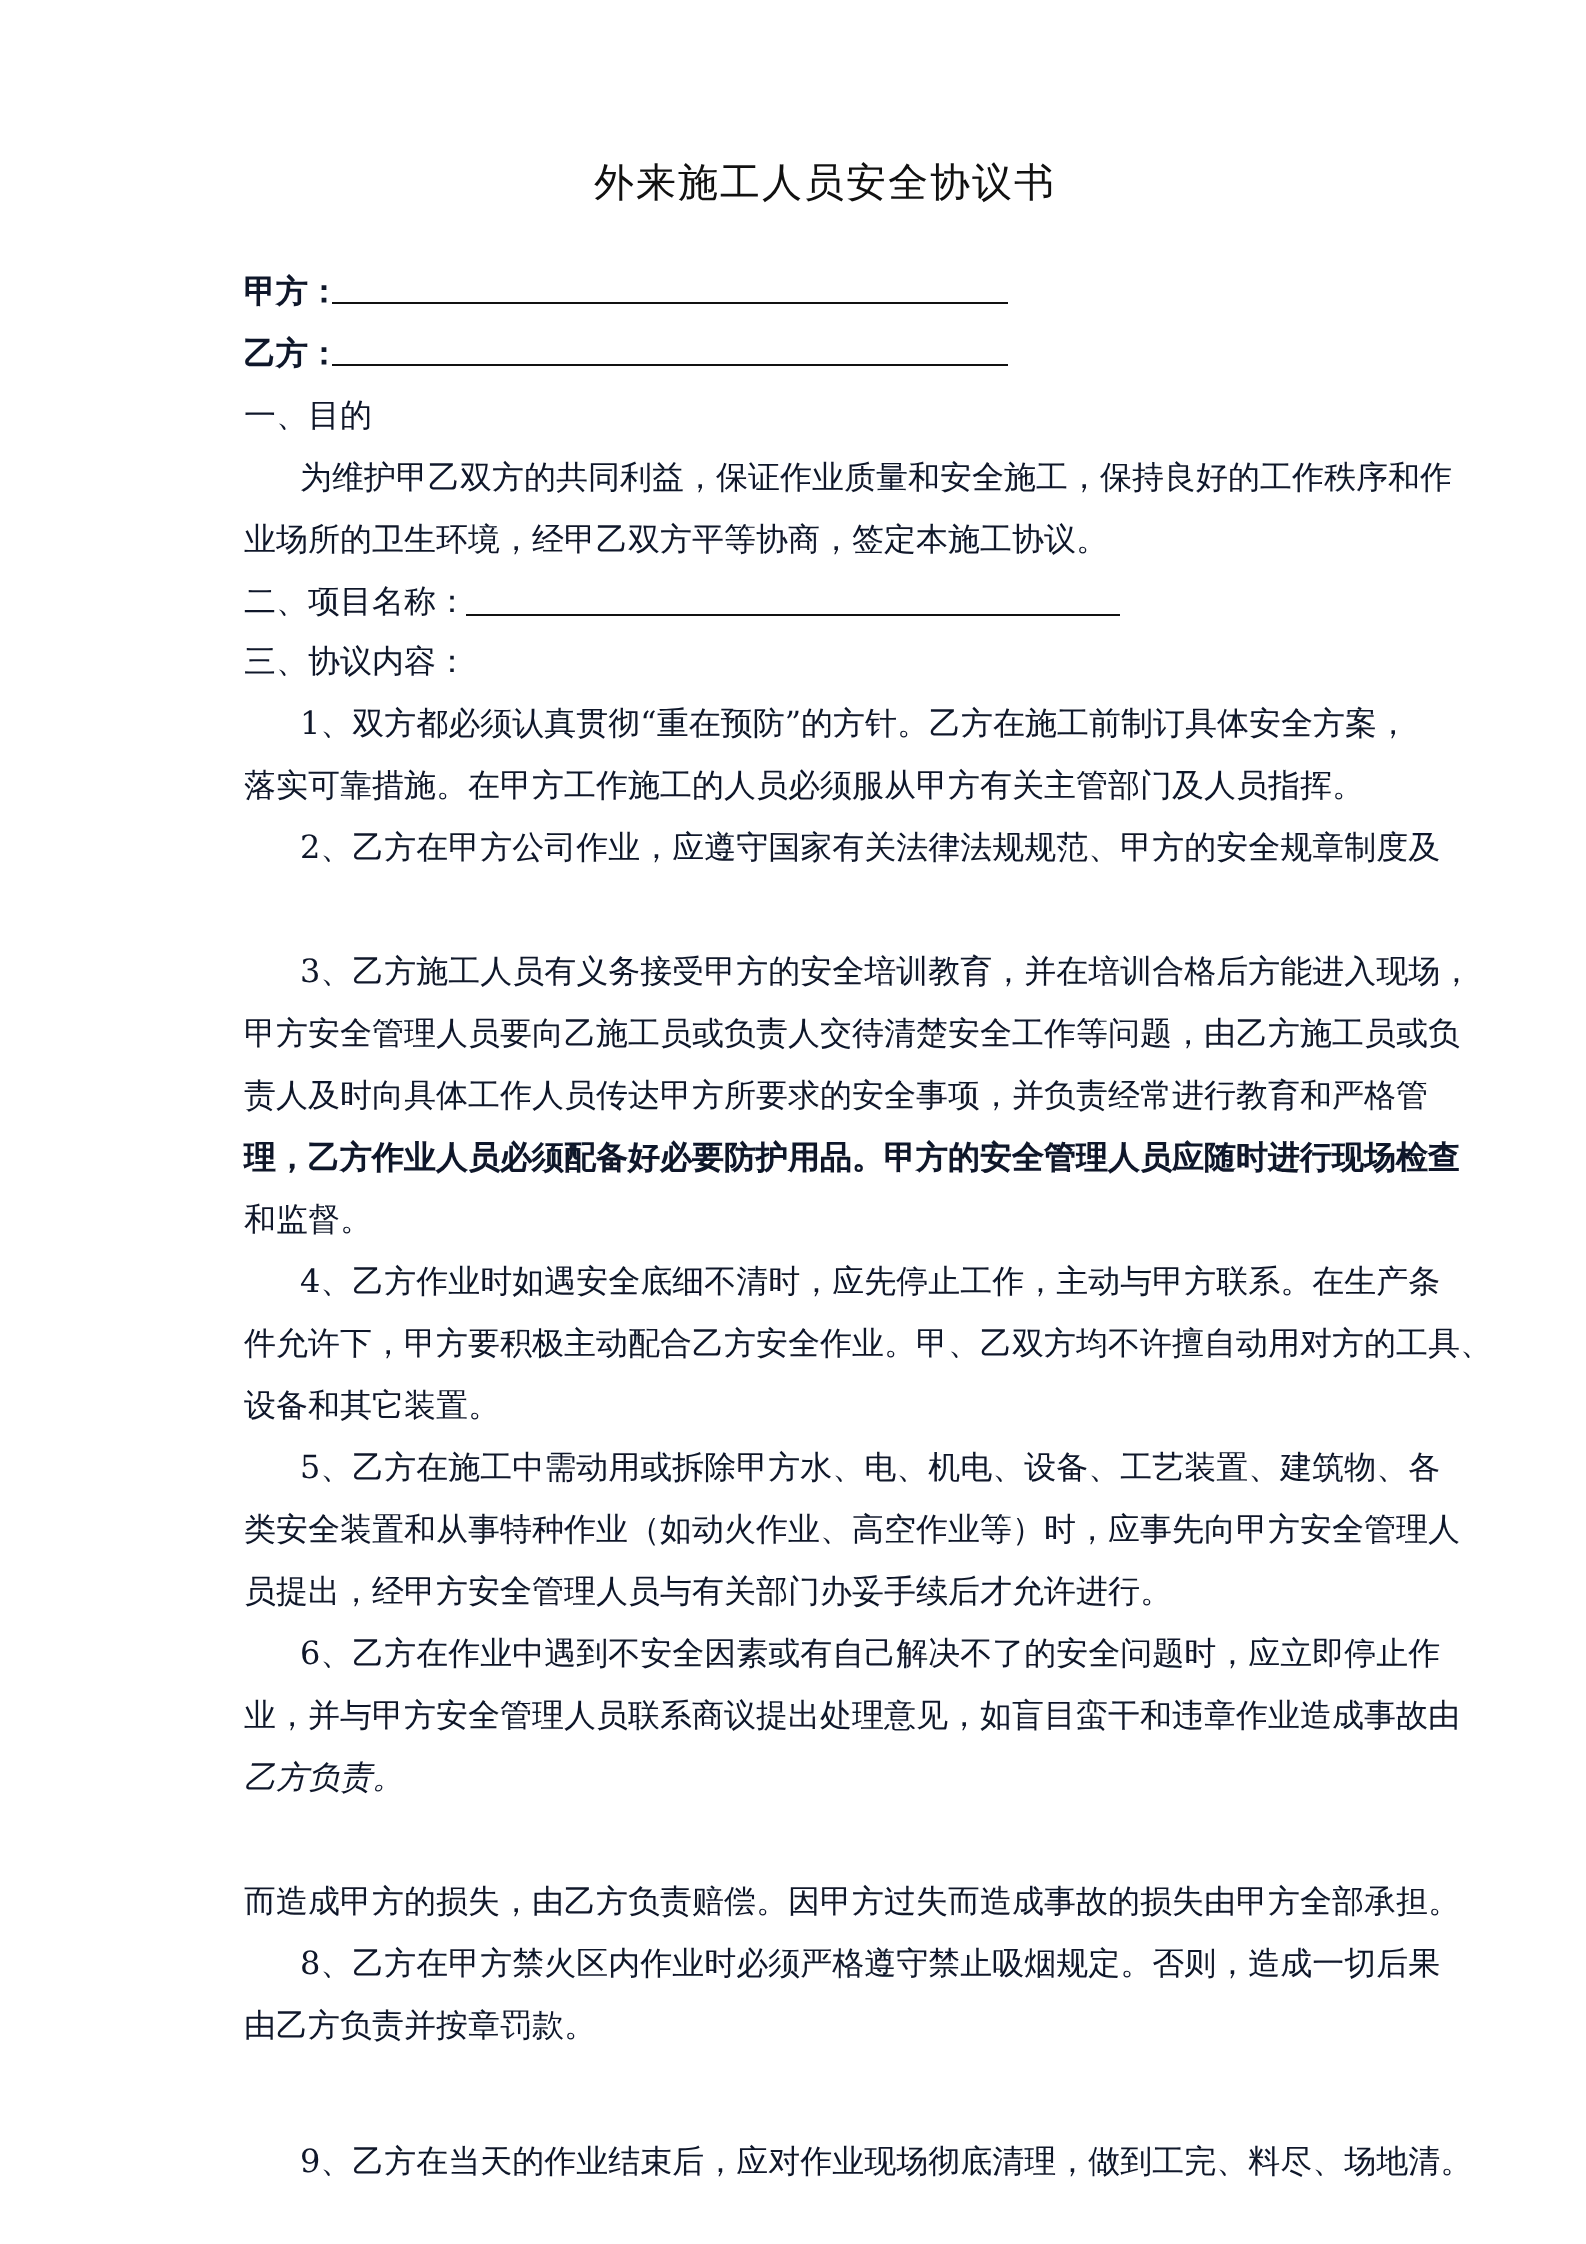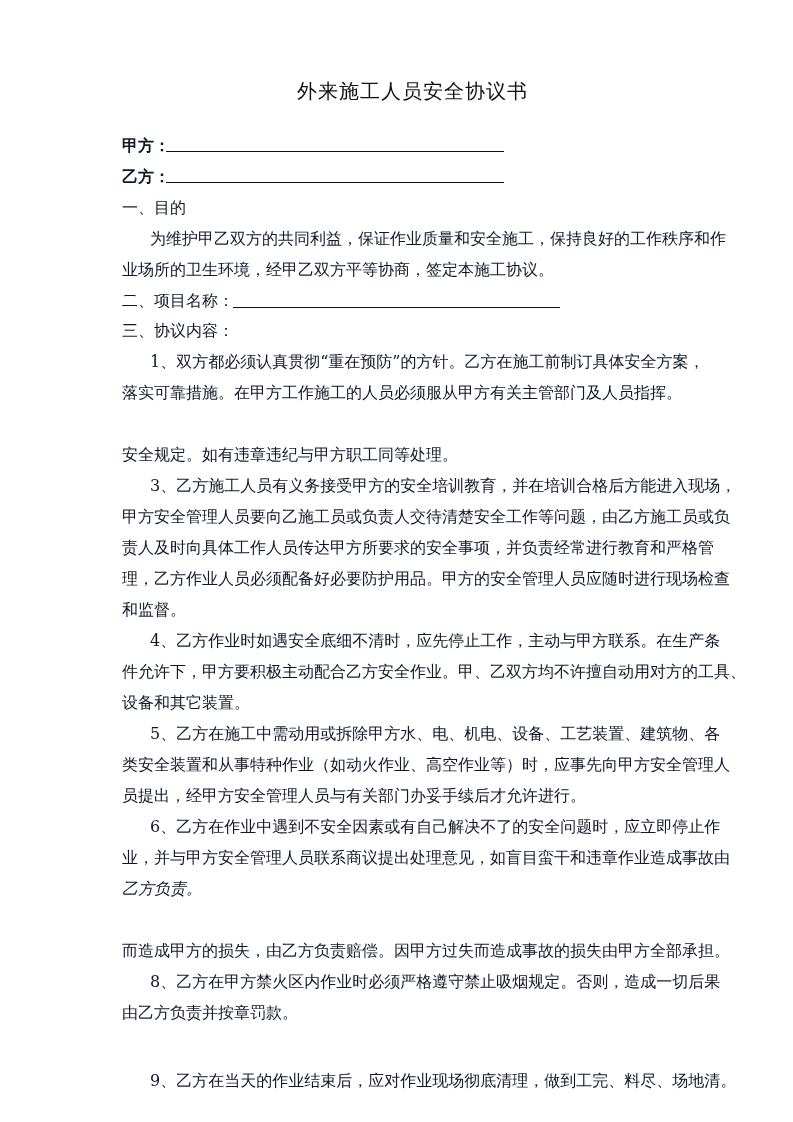--- a/index.html
+++ b/index.html
@@ -30,26 +30,26 @@
   <div class="line" style="top:260px;">业场所的卫生环境，经甲乙双方平等协商，签定本施工协议。</div>
 
   <div class="line" style="top:291px;">二、项目名称：</div>
   <div class="blank" style="left:217px; top:307px; width:327px;"></div>
 
   <div class="line" style="top:321px;">三、协议内容：</div>
 
   <div class="line" style="top:352px; left:134px;">1、双方都必须认真贯彻“重在预防”的方针。乙方在施工前制订具体安全方案，</div>
   <div class="line" style="top:383px;">落实可靠措施。在甲方工作施工的人员必须服从甲方有关主管部门及人员指挥。</div>
 
-  <div class="line" style="top:445px;">安全规定。如有违章违纪与甲方职工同等处理。</div>
+  <div class="line" style="top:414px; left:134px;">2、乙方在甲方公司作业，应遵守国家有关法律法规规范、甲方的安全规章制度及</div>
 
   <div class="line" style="top:476px; left:134px;">3、乙方施工人员有义务接受甲方的安全培训教育，并在培训合格后方能进入现场，</div>
   <div class="line" style="top:507px;">甲方安全管理人员要向乙施工员或负责人交待清楚安全工作等问题，由乙方施工员或负</div>
   <div class="line" style="top:538px;">责人及时向具体工作人员传达甲方所要求的安全事项，并负责经常进行教育和严格管</div>
-  <div class="line" style="top:569px;">理，乙方作业人员必须配备好必要防护用品。甲方的安全管理人员应随时进行现场检查</div>
+  <div class="line" style="top:569px;font-weight:bold;">理，乙方作业人员必须配备好必要防护用品。甲方的安全管理人员应随时进行现场检查</div>
   <div class="line" style="top:600px;">和监督。</div>
 
   <div class="line" style="top:631px; left:134px;">4、乙方作业时如遇安全底细不清时，应先停止工作，主动与甲方联系。在生产条</div>
   <div class="line" style="top:662px;">件允许下，甲方要积极主动配合乙方安全作业。甲、乙双方均不许擅自动用对方的工具、</div>
   <div class="line" style="top:693px;">设备和其它装置。</div>
 
   <div class="line" style="top:724px; left:134px;">5、乙方在施工中需动用或拆除甲方水、电、机电、设备、工艺装置、建筑物、各</div>
   <div class="line" style="top:755px;">类安全装置和从事特种作业（如动火作业、高空作业等）时，应事先向甲方安全管理人</div>
   <div class="line" style="top:786px;">员提出，经甲方安全管理人员与有关部门办妥手续后才允许进行。</div>
 

